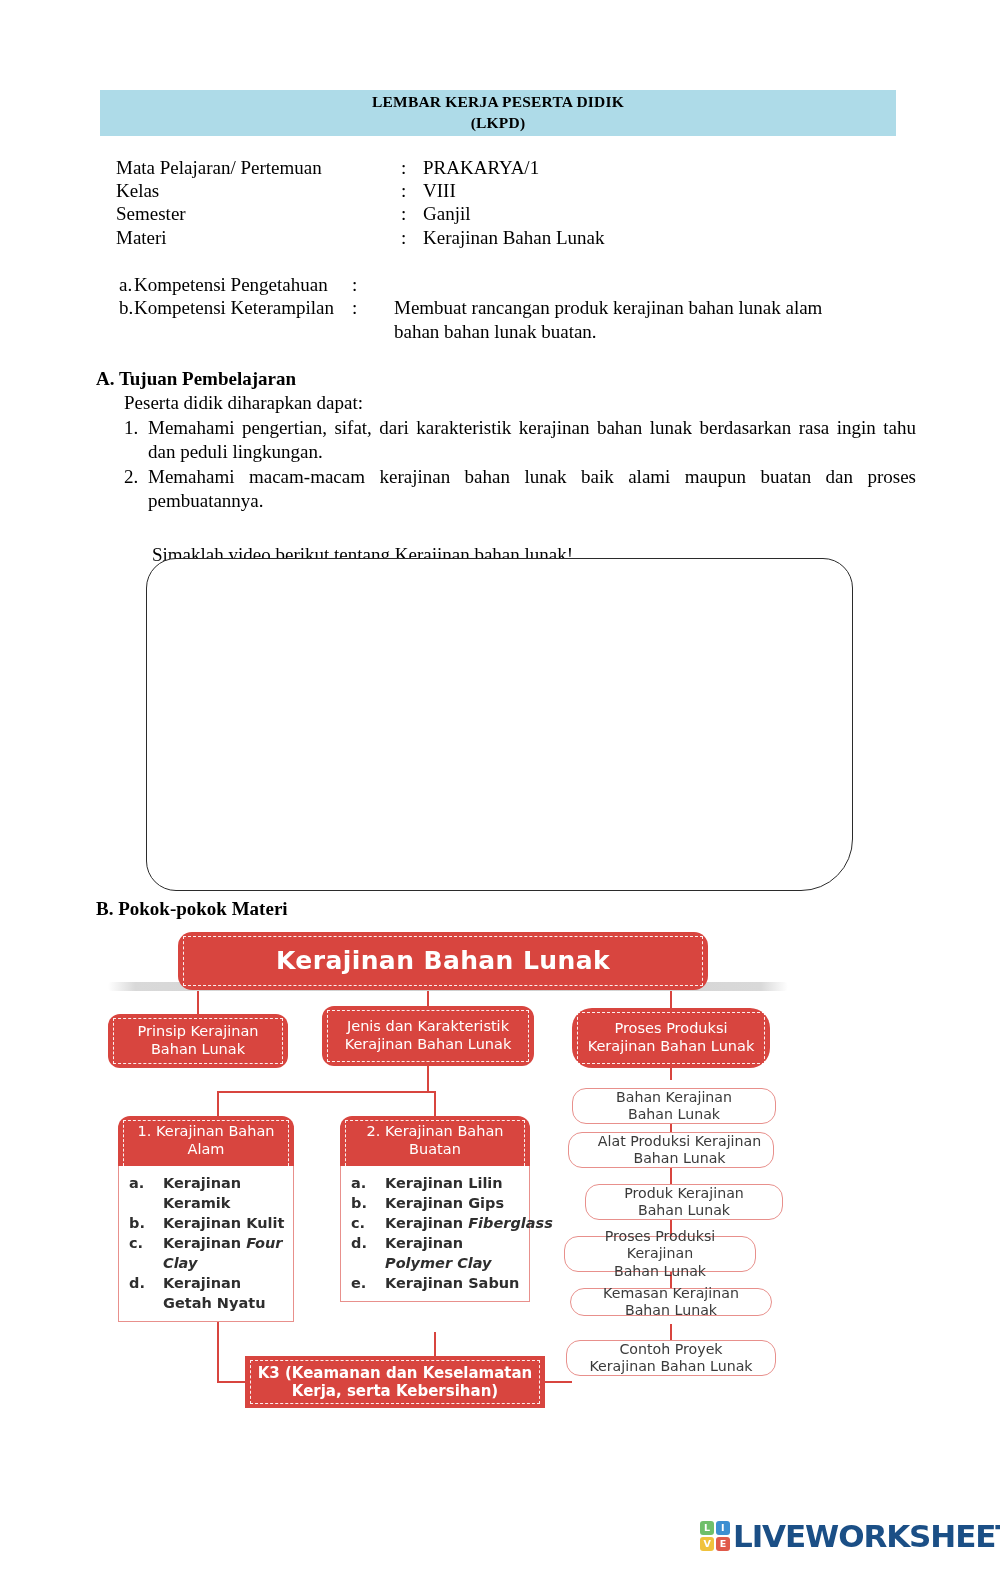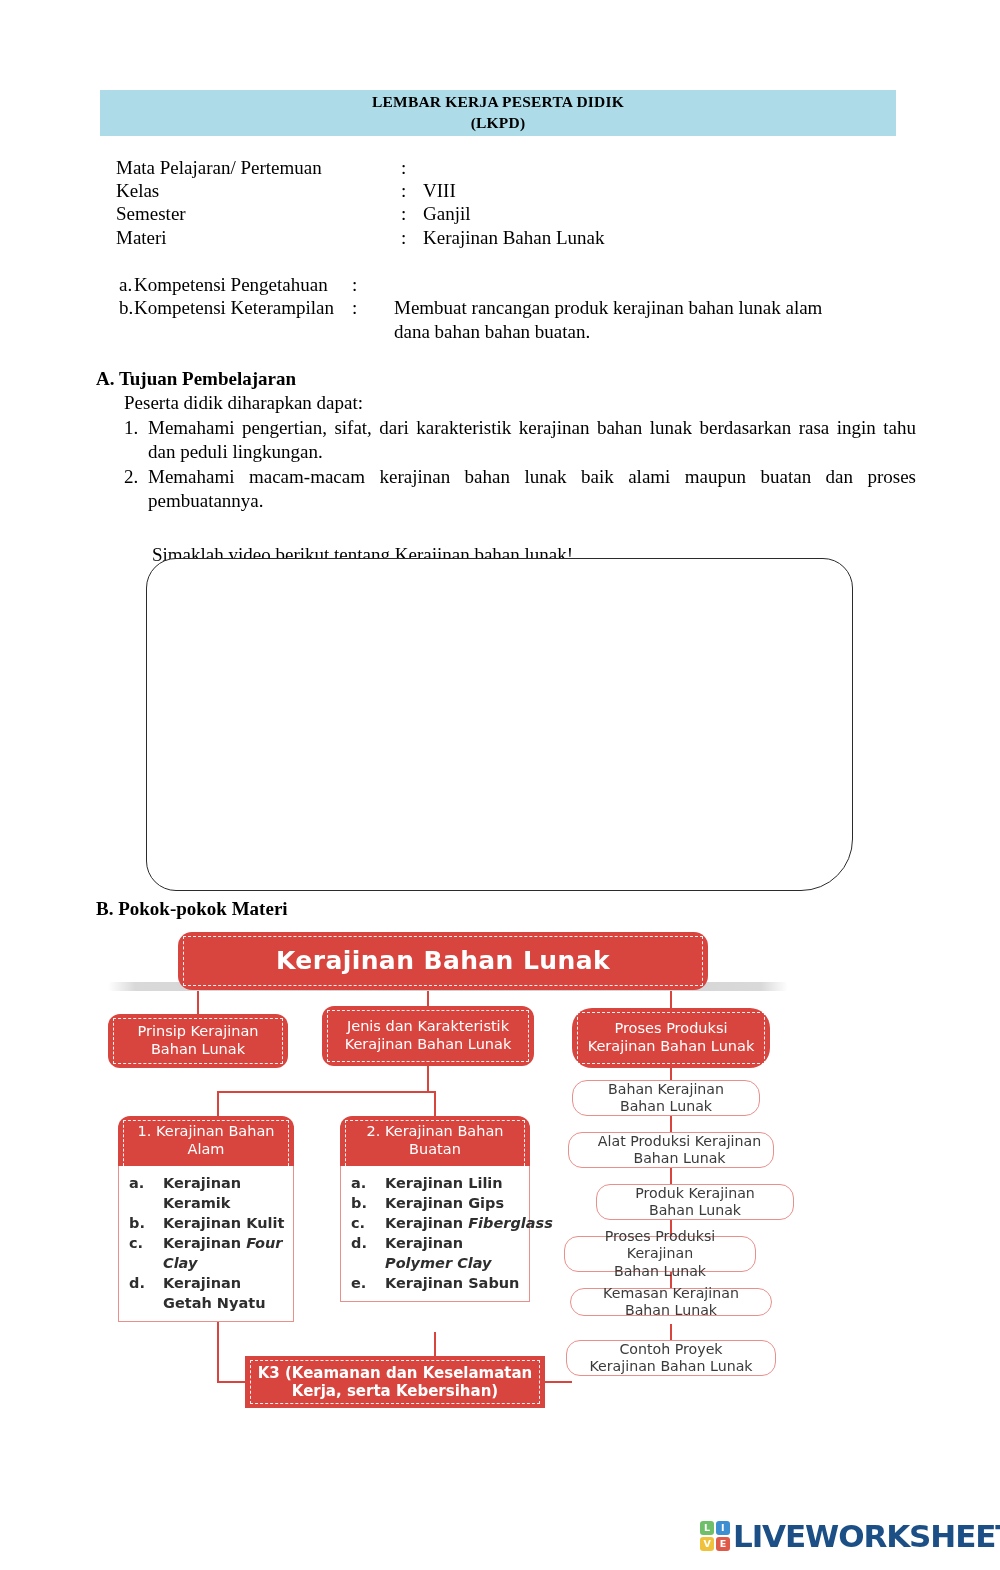--- a/index.html
+++ b/index.html
@@ -284,20 +284,21 @@
 
 <div class="banner">
   <div class="banner-line">LEMBAR KERJA PESERTA DIDIK</div>
   <div class="banner-line">(LKPD)</div>
 </div>
 
 <div class="meta">
   <div class="meta-row">
     <span class="meta-label">Mata Pelajaran/ Pertemuan</span>
     <span class="meta-colon">:</span>
+    <span class="meta-value">PRAKARYA/1</span>
   </div>
   <div class="meta-row">
     <span class="meta-label">Kelas</span>
     <span class="meta-colon">:</span>
     <span class="meta-value">VIII</span>
   </div>
   <div class="meta-row">
     <span class="meta-label">Semester</span>
     <span class="meta-colon">:</span>
     <span class="meta-value">Ganjil</span>
@@ -314,21 +315,21 @@
     <span class="kd-marker">a.</span>
     <span class="kd-label">Kompetensi Pengetahuan</span>
     <span class="kd-colon">:</span>
   </div>
   <div class="kd-row">
     <span class="kd-marker">b.</span>
     <span class="kd-label">Kompetensi Keterampilan</span>
     <span class="kd-colon">:</span>
     <span class="kd-value">Membuat rancangan produk kerajinan bahan lunak alam</span>
   </div>
-  <div class="kd-value-cont">dana bahan bahan buatan.</div>
+  <div class="kd-value-cont">bahan bahan lunak buatan.</div>
 </div>
 
 <div class="tujuan">
   <div class="tujuan-head">A. Tujuan Pembelajaran</div>
   <div class="tujuan-sub">Peserta didik diharapkan dapat:</div>
   <ul class="tujuan-list">
     <li>
       <span class="tujuan-num">1.</span>
       <span class="tujuan-txt">Memahami pengertian, sifat, dari karakteristik kerajinan bahan lunak berdasarkan rasa ingin tahu dan peduli lingkungan.</span>
     </li>
@@ -451,27 +452,27 @@
           <span class="ct"><span>Kerajinan </span><i>Polymer Clay</i></span>
         </li>
         <li>
           <span class="mk">e.</span>
           <span class="ct"><span>Kerajinan Sabun</span><i></i></span>
         </li>
       </ul>
     </div>
   </div>
 
-  <div class="pbox" style="left:472px; top:160px; width:188px; height:36px;border-radius:15px;">
+  <div class="pbox" style="left:472px; top:168px; width:204px; height:36px;">
     <span class="nl">Bahan Kerajinan<br>Bahan Lunak</span>
   </div>
   <div class="pbox" style="left:468px; top:212px; width:206px; height:36px;padding-left:17px;">
     <span class="nl">Alat Produksi Kerajinan<br>Bahan Lunak</span>
   </div>
-  <div class="pbox" style="left:496px; top:264px; width:198px; height:36px;">
+  <div class="pbox" style="left:485px; top:264px; width:198px; height:36px;">
     <span class="nl">Produk Kerajinan<br>Bahan Lunak</span>
   </div>
   <div class="pbox" style="left:464px; top:316px; width:192px; height:36px;">
     <span class="nl">Proses Produksi Kerajinan<br>Bahan Lunak</span>
   </div>
   <div class="pbox" style="left:470px; top:368px; width:202px; height:28px;">
     <span class="nl">Kemasan  Kerajinan<br>Bahan Lunak</span>
   </div>
   <div class="pbox" style="left:466px; top:420px; width:210px; height:36px;">
     <span class="nl">Contoh Proyek<br>Kerajinan Bahan Lunak</span>

